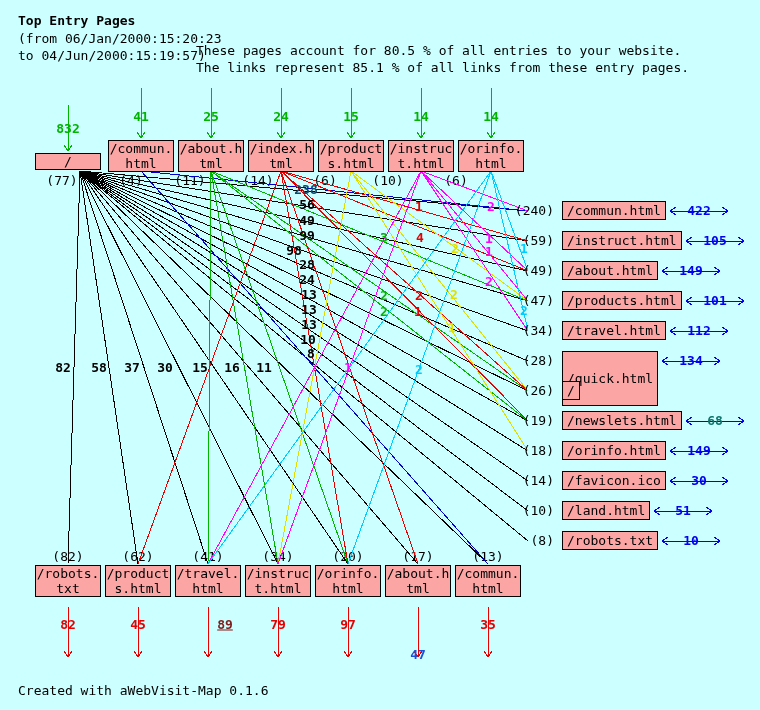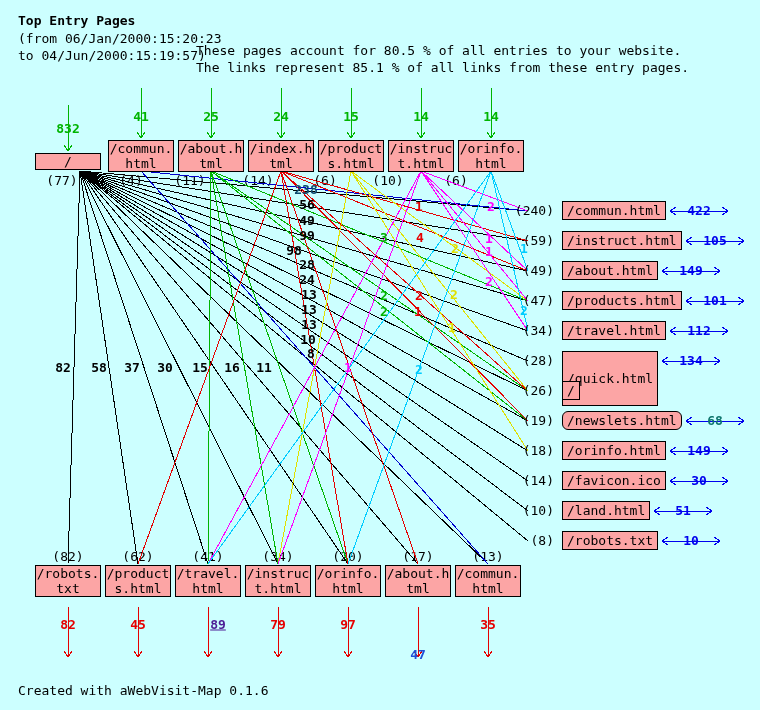--- a/index.html
+++ b/index.html
@@ -198,21 +198,21 @@
     <div class="box" style="left: 458px; top: 140px; width: 66px; height: 32px; word-break: break-all;">/orinfo.html</div>
     <div class="paren" style="left: 456px; top: 180px;">(6)</div>
     <div class="box" style="left: 35px; top: 565px; width: 66px; height: 32px; word-break: break-all;">/robots.txt</div>
     <div class="paren" style="left: 68px; top: 556px;">(82)</div>
     <div class="lbl" style="left: 68px; top: 624px; color: rgb(230, 0, 0);">82</div>
     <div class="box" style="left: 105px; top: 565px; width: 66px; height: 32px; word-break: break-all;">/products.html</div>
     <div class="paren" style="left: 138px; top: 556px;">(62)</div>
     <div class="lbl" style="left: 138px; top: 624px; color: rgb(230, 0, 0);">45</div>
     <div class="box" style="left: 175px; top: 565px; width: 66px; height: 32px; word-break: break-all;">/travel.html</div>
     <div class="paren" style="left: 208px; top: 556px;">(41)</div>
-    <div class="lbl" style="left: 218px; top: 624px; color: #4c1d95; text-decoration: underline;">89</div>
+    <div class="lbl" style="left: 225px; top: 624px; color: #7f1d1d; text-decoration: underline;">89</div>
     <div class="box" style="left: 245px; top: 565px; width: 66px; height: 32px; word-break: break-all;">/instruct.html</div>
     <div class="paren" style="left: 278px; top: 556px;">(34)</div>
     <div class="lbl" style="left: 278px; top: 624px; color: rgb(230, 0, 0);">79</div>
     <div class="box" style="left: 315px; top: 565px; width: 66px; height: 32px; word-break: break-all;">/orinfo.html</div>
     <div class="paren" style="left: 348px; top: 556px;">(20)</div>
     <div class="lbl" style="left: 348px; top: 624px; color: rgb(230, 0, 0);">97</div>
     <div class="box" style="left: 385px; top: 565px; width: 66px; height: 32px; word-break: break-all;">/about.html</div>
     <div class="paren" style="left: 418px; top: 556px;">(17)</div>
     <div class="lbl" style="left: 418px; top: 624px; color: #1d4ed8; margin-top: 30px;">47</div>
     <div class="box" style="left: 455px; top: 565px; width: 66px; height: 32px; word-break: break-all;">/commun.html</div>
@@ -233,21 +233,21 @@
     <div class="rparen" style="top: 323px;">(34)</div>
     <div class="box" style="left: 562px; top: 321px; white-space: nowrap; padding: 1px 4px;">/travel.html</div>
     <div class="lbl" style="left: 699px; top: 330px; color: rgb(0, 0, 238);">112</div>
     <div class="rparen" style="top: 353px;">(28)</div>
     <div class="box" style="left: 562px; top: 351px; white-space: nowrap; padding: 19px 4px;">/quick.html</div>
     <div class="lbl" style="left: 691px; top: 360px; color: rgb(0, 0, 238);">134</div>
     <div class="rparen" style="top: 383px;">(26)</div>
     <div class="box" style="left: 562px; top: 381px; white-space: nowrap; padding: 1px 4px;">/</div>
     <div class="lbl" style="left: 613px; top: 390px; color: rgb(0, 0, 238);">158</div>
     <div class="rparen" style="top: 413px;">(19)</div>
-    <div class="box" style="left: 562px; top: 411px; white-space: nowrap; padding: 1px 4px; border-radius: 6px;">/newslets.html</div>
+    <div class="box" style="left: 562px; top: 411px; white-space: nowrap; padding: 1px 4px;">/newslets.html</div>
     <div class="lbl" style="left: 715px; top: 420px; color: #0f766e;">68</div>
     <div class="rparen" style="top: 443px;">(18)</div>
     <div class="box" style="left: 562px; top: 441px; white-space: nowrap; padding: 1px 4px;">/orinfo.html</div>
     <div class="lbl" style="left: 699px; top: 450px; color: rgb(0, 0, 238);">149</div>
     <div class="rparen" style="top: 473px;">(14)</div>
     <div class="box" style="left: 562px; top: 471px; white-space: nowrap; padding: 1px 4px;">/favicon.ico</div>
     <div class="lbl" style="left: 699px; top: 480px; color: rgb(0, 0, 238);">30</div>
     <div class="rparen" style="top: 503px;">(10)</div>
     <div class="box" style="left: 562px; top: 501px; white-space: nowrap; padding: 1px 4px;">/land.html</div>
     <div class="lbl" style="left: 683px; top: 510px; color: rgb(0, 0, 238);">51</div>

